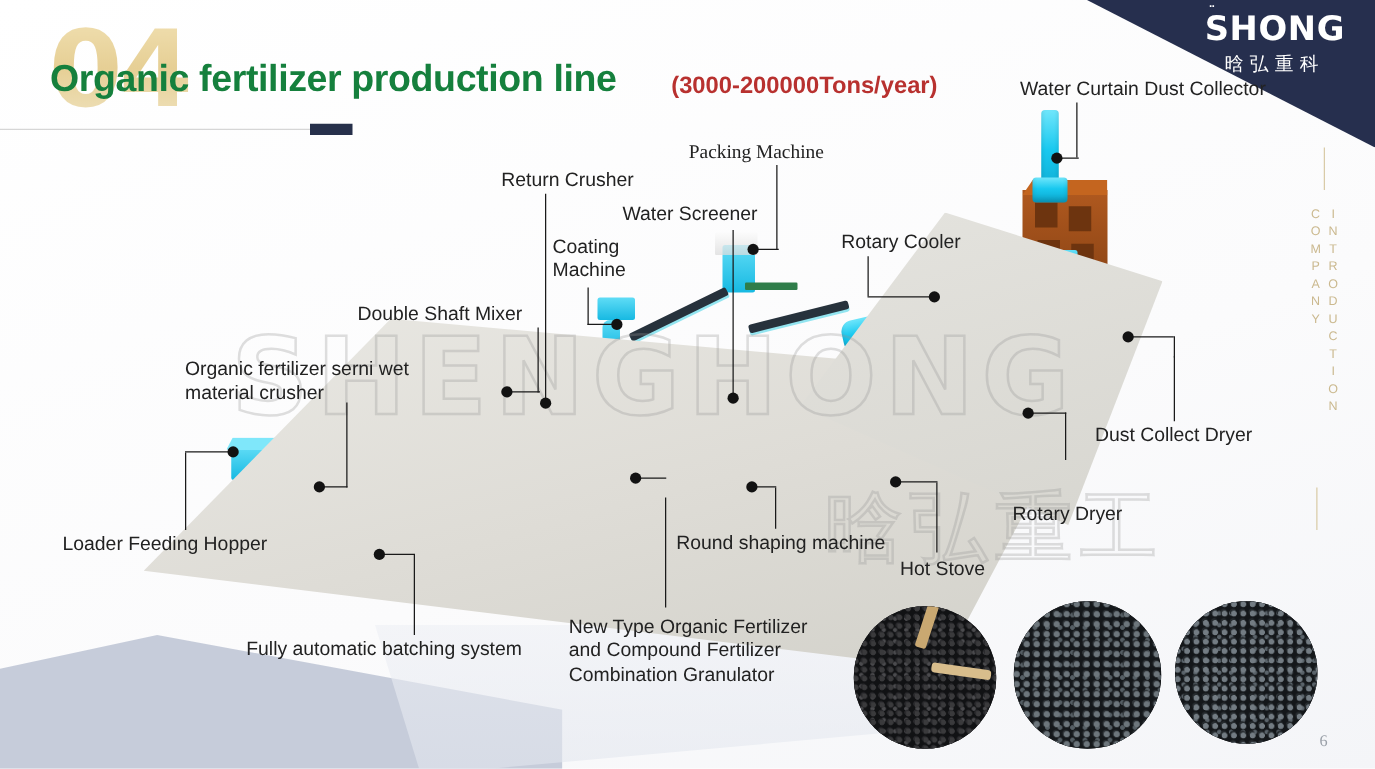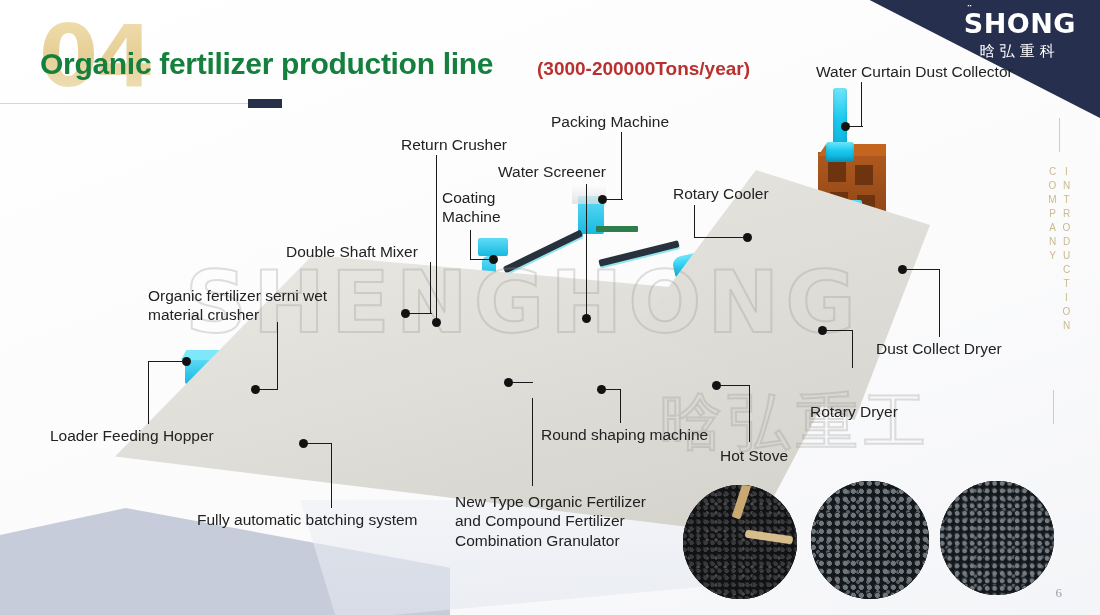--- a/index.html
+++ b/index.html
@@ -306,21 +306,21 @@
     <div class="belt" style="left:836px;top:268px;width:52px;transform:rotate(-28deg);"></div>
   </div>
 
   <div class="watermark">SHENGHONG</div>
   <div class="watermark-cn">晗弘重工</div>
 
   <div class="label" style="left:381px;top:135px;margin-left:20px;">Return Crusher</div>
   <div class="leader leader-v" style="left:436px;top:155px;height:168px;"></div>
   <div class="dot" style="left:432px;top:318px;"></div>
 
-  <div class="label" style="left:551px;top:112px;">Packing Machine</div>
+  <div class="label" style="left:551px;top:112px;font-family:Liberation Serif, serif;">Packing Machine</div>
   <div class="leader leader-v" style="left:621px;top:132px;height:68px;"></div>
   <div class="leader leader-h" style="left:605px;top:199px;width:18px;"></div>
   <div class="dot" style="left:598px;top:195px;"></div>
 
   <div class="label" style="left:498px;top:162px;">Water Screener</div>
   <div class="leader leader-v" style="left:586px;top:184px;height:134px;"></div>
   <div class="dot" style="left:582px;top:314px;"></div>
 
   <div class="label" style="left:442px;top:188px;">Coating
 Machine</div>

